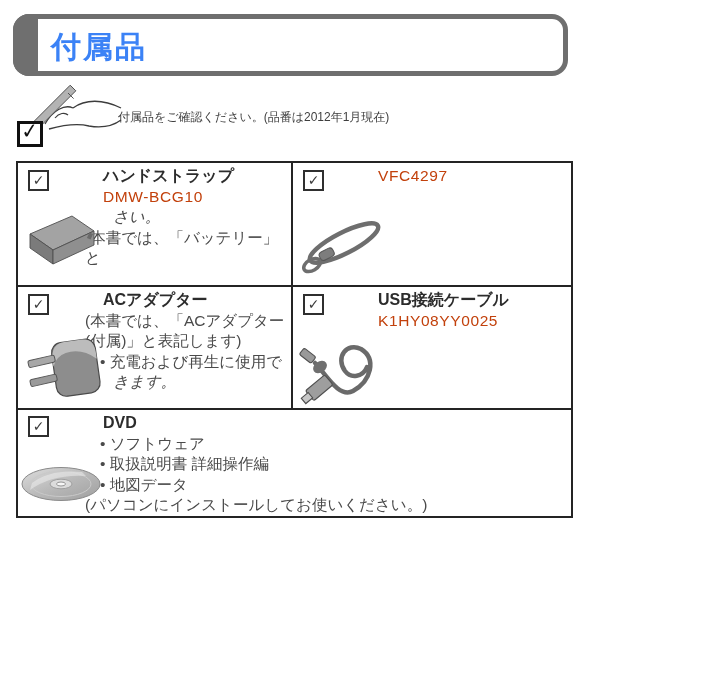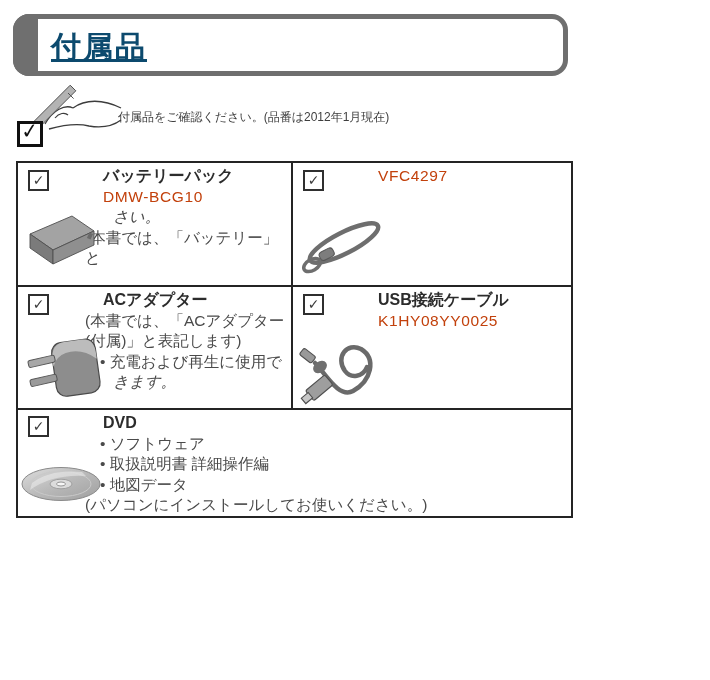--- a/index.html
+++ b/index.html
@@ -13,21 +13,21 @@
   .header {
     position:absolute; left:13px; top:14px; width:545px; height:52px;
     border:5px solid #6f6f6f; border-radius:16px; background:#fff;
   }
   .header-tab {
     position:absolute; left:-5px; top:-5px; width:25px; height:62px;
     background:#6f6f6f; border-radius:16px 0 0 16px;
   }
   .header-title {
     position:absolute; left:33px; top:8px;
-    font-size:30px; font-weight:bold; color:#0c4a6e; letter-spacing:2px;text-decoration:underline;
+    font-size:30px; font-weight:bold; color:#3b82f6; letter-spacing:2px;
   }
 
   
   .hand-svg { position:absolute; left:15px; top:84px; }
   .intro-checkbox {
     position:absolute; left:17px; top:121px; width:20px; height:20px;
     border:3px solid #101010; background:#fff; z-index:2;
   }
   .intro-check-glyph {
     position:absolute; left:1px; top:-5px; font-size:21px; font-weight:bold;
@@ -104,21 +104,21 @@
       <div class="cbx">
         <span>✓</span>
       </div>
       <svg class="ill ill-battery" width="78" height="70" viewBox="0 0 78 70">
         <polygon points="8,27 50,9 72,24 31,43" fill="#a3a3a3" stroke="#4f4f4f" stroke-width="0.9"></polygon>
         <polygon points="8,27 8,41 31,57 31,43" fill="#7b7b7b" stroke="#4f4f4f" stroke-width="0.9"></polygon>
         <polygon points="31,43 31,57 72,38 72,24" fill="#8f8f8f" stroke="#4f4f4f" stroke-width="0.9"></polygon>
         <rect x="66" y="26" width="4" height="6" fill="#6a6a6a" transform="rotate(24 68 29)"></rect>
       </svg>
       <div class="ctext">
-        <div class="l-title">バッテリーパック</div>
+        <div class="l-title">ハンドストラップ</div>
         <div class="l-model">DMW-BCG10</div>
         <div class="l-bc">さい。</div>
         <div class="l-note">(本書では、「バッテリー」と</div>
 
       </div>
     </div>
 
     <div class="cell c-bb">
       <div class="cbx">
         <span>✓</span>

